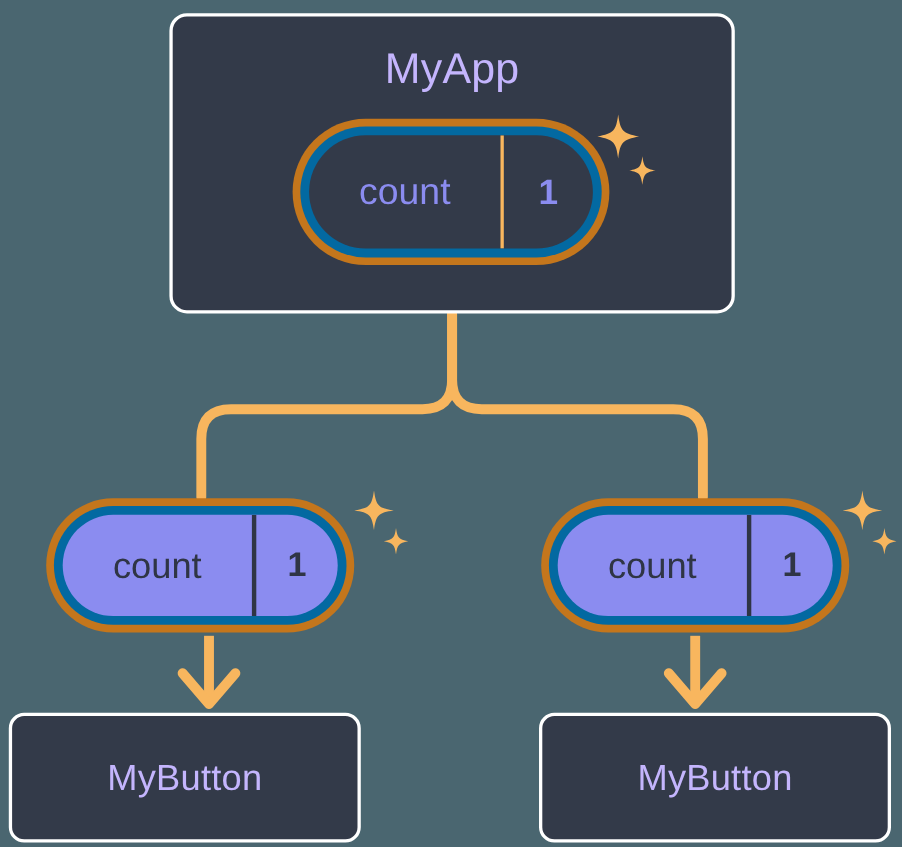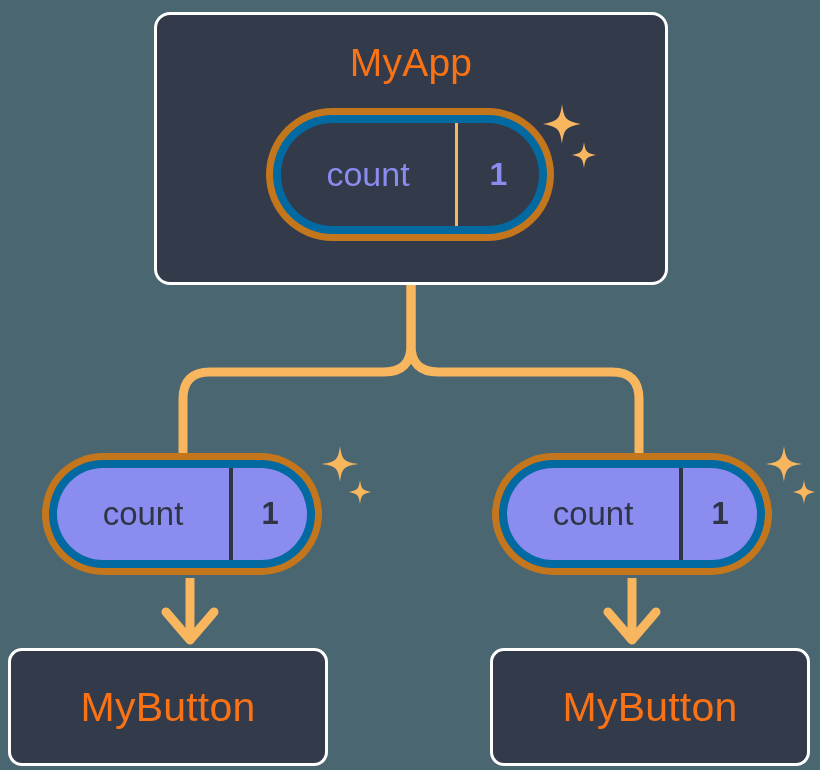--- a/index.html
+++ b/index.html
@@ -39,21 +39,21 @@
     position: absolute;
     z-index: 3;
     background: #333a49;
     border: 3px solid #ffffff;
     border-radius: 14px;
     display: flex;
     align-items: center;
     justify-content: center;
   }
   .card-title {
-    color: #f97316;
+    color: #c4b5fd;
     font-weight: 400;
     letter-spacing: 0.2px;
     white-space: nowrap;
   }
 
   #card-myapp {
     left: 154px;
     top: 12px;
     width: 514px;
     height: 273px;
@@ -69,21 +69,21 @@
     top: 648px;
     width: 320px;
     height: 118px;
   }
   #card-mybutton-right {
     left: 490px;
     top: 648px;
     width: 320px;
     height: 118px;
   }
-  .card-button .card-title { font-size: 41px; }
+  .card-button .card-title { font-size: 33px; }
 
   
   .pill {
     position: absolute;
     z-index: 4;
     border-radius: 999px;
     background: #c4761c;             
     padding: 7px;
     display: block;
   }

